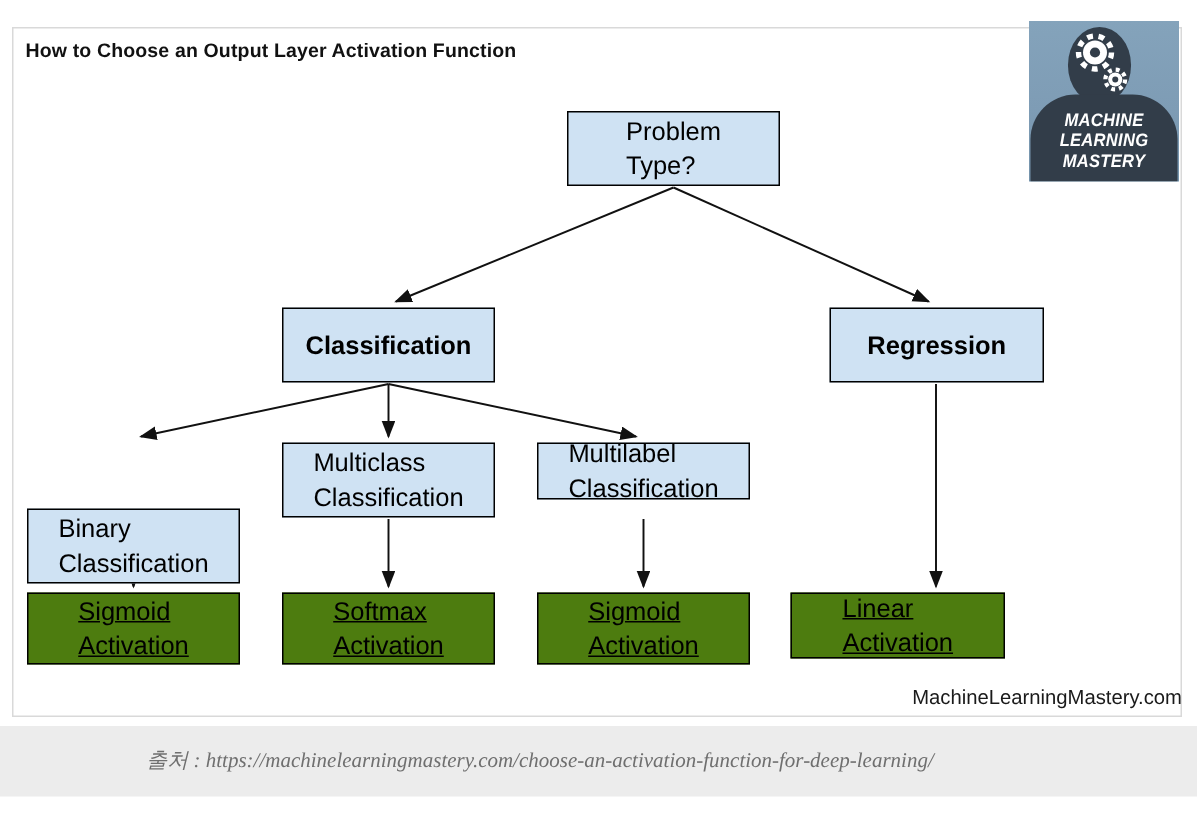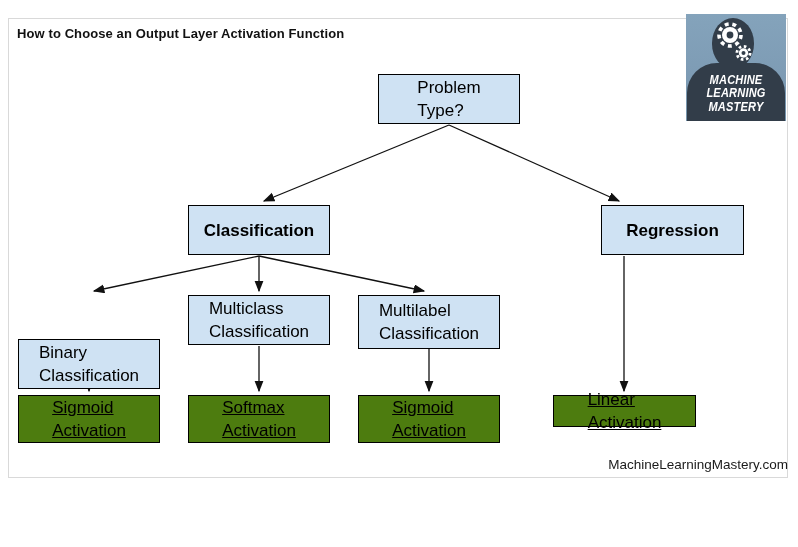--- a/index.html
+++ b/index.html
@@ -23,28 +23,28 @@
     position:absolute; box-sizing:border-box;
     background:#cfe2f3; border:1.5px solid #000;
     display:flex; align-items:center; justify-content:center;
     white-space:pre-line;
     font-size:17px; line-height:23px; color:#000;
   }
   .node.bold { font-weight:bold; }
   .node.result { background:#4d7c0f;text-decoration:underline; }
   .n-problem        { left:378px; top:74px;  width:142px; height:50px; }
   .n-classification { left:188px; top:205px; width:142px; height:50px; }
-  .n-regression     { left:553px; top:205px; width:143px; height:50px;margin-left:48px; }
+  .n-regression     { left:553px; top:205px; width:143px; height:50px; }
   .n-binary         { left:18px;  top:295px; width:142px; height:50px;margin-top:44px; }
   .n-multiclass     { left:188px; top:295px; width:142px; height:50px; }
-  .n-multilabel     { left:358px; top:295px; width:142px; height:54px; }
+  .n-multilabel     { left:358px; top:295px; width:142px; height:38px; }
   .n-sigmoid1       { left:18px;  top:395px; width:142px; height:48px; }
   .n-softmax        { left:188px; top:395px; width:142px; height:48px; }
   .n-sigmoid2       { left:358px; top:395px; width:142px; height:48px; }
-  .n-linear         { left:553px; top:395px; width:143px; height:32px; }
+  .n-linear         { left:527px; top:395px; width:143px; height:44px; }
   
   .watermark {
     position:absolute; right:10px; top:457px;
     font-size:13.5px; color:#1a1a1a;text-align:right;
   }
   
   .footer-bar {
     position:absolute; left:0; top:484px; width:798px; height:47px;
     background:#ececec;
   }
@@ -137,14 +137,17 @@
         <circle cx="57.5" cy="39" r="2" fill="#323d49"></circle>
       </g>
     </svg>
     <div class="logo-text">
       <span>MACHINE</span>
       <span>LEARNING</span>
       <span>MASTERY</span>
     </div>
   </div>
 
+  <div class="footer-bar">
+    <div class="footer-caption">출처 : https://machinelearningmastery.com/choose-an-activation-function-for-deep-learning/</div>
+  </div>
 
 </div>
 
 </body></html>

